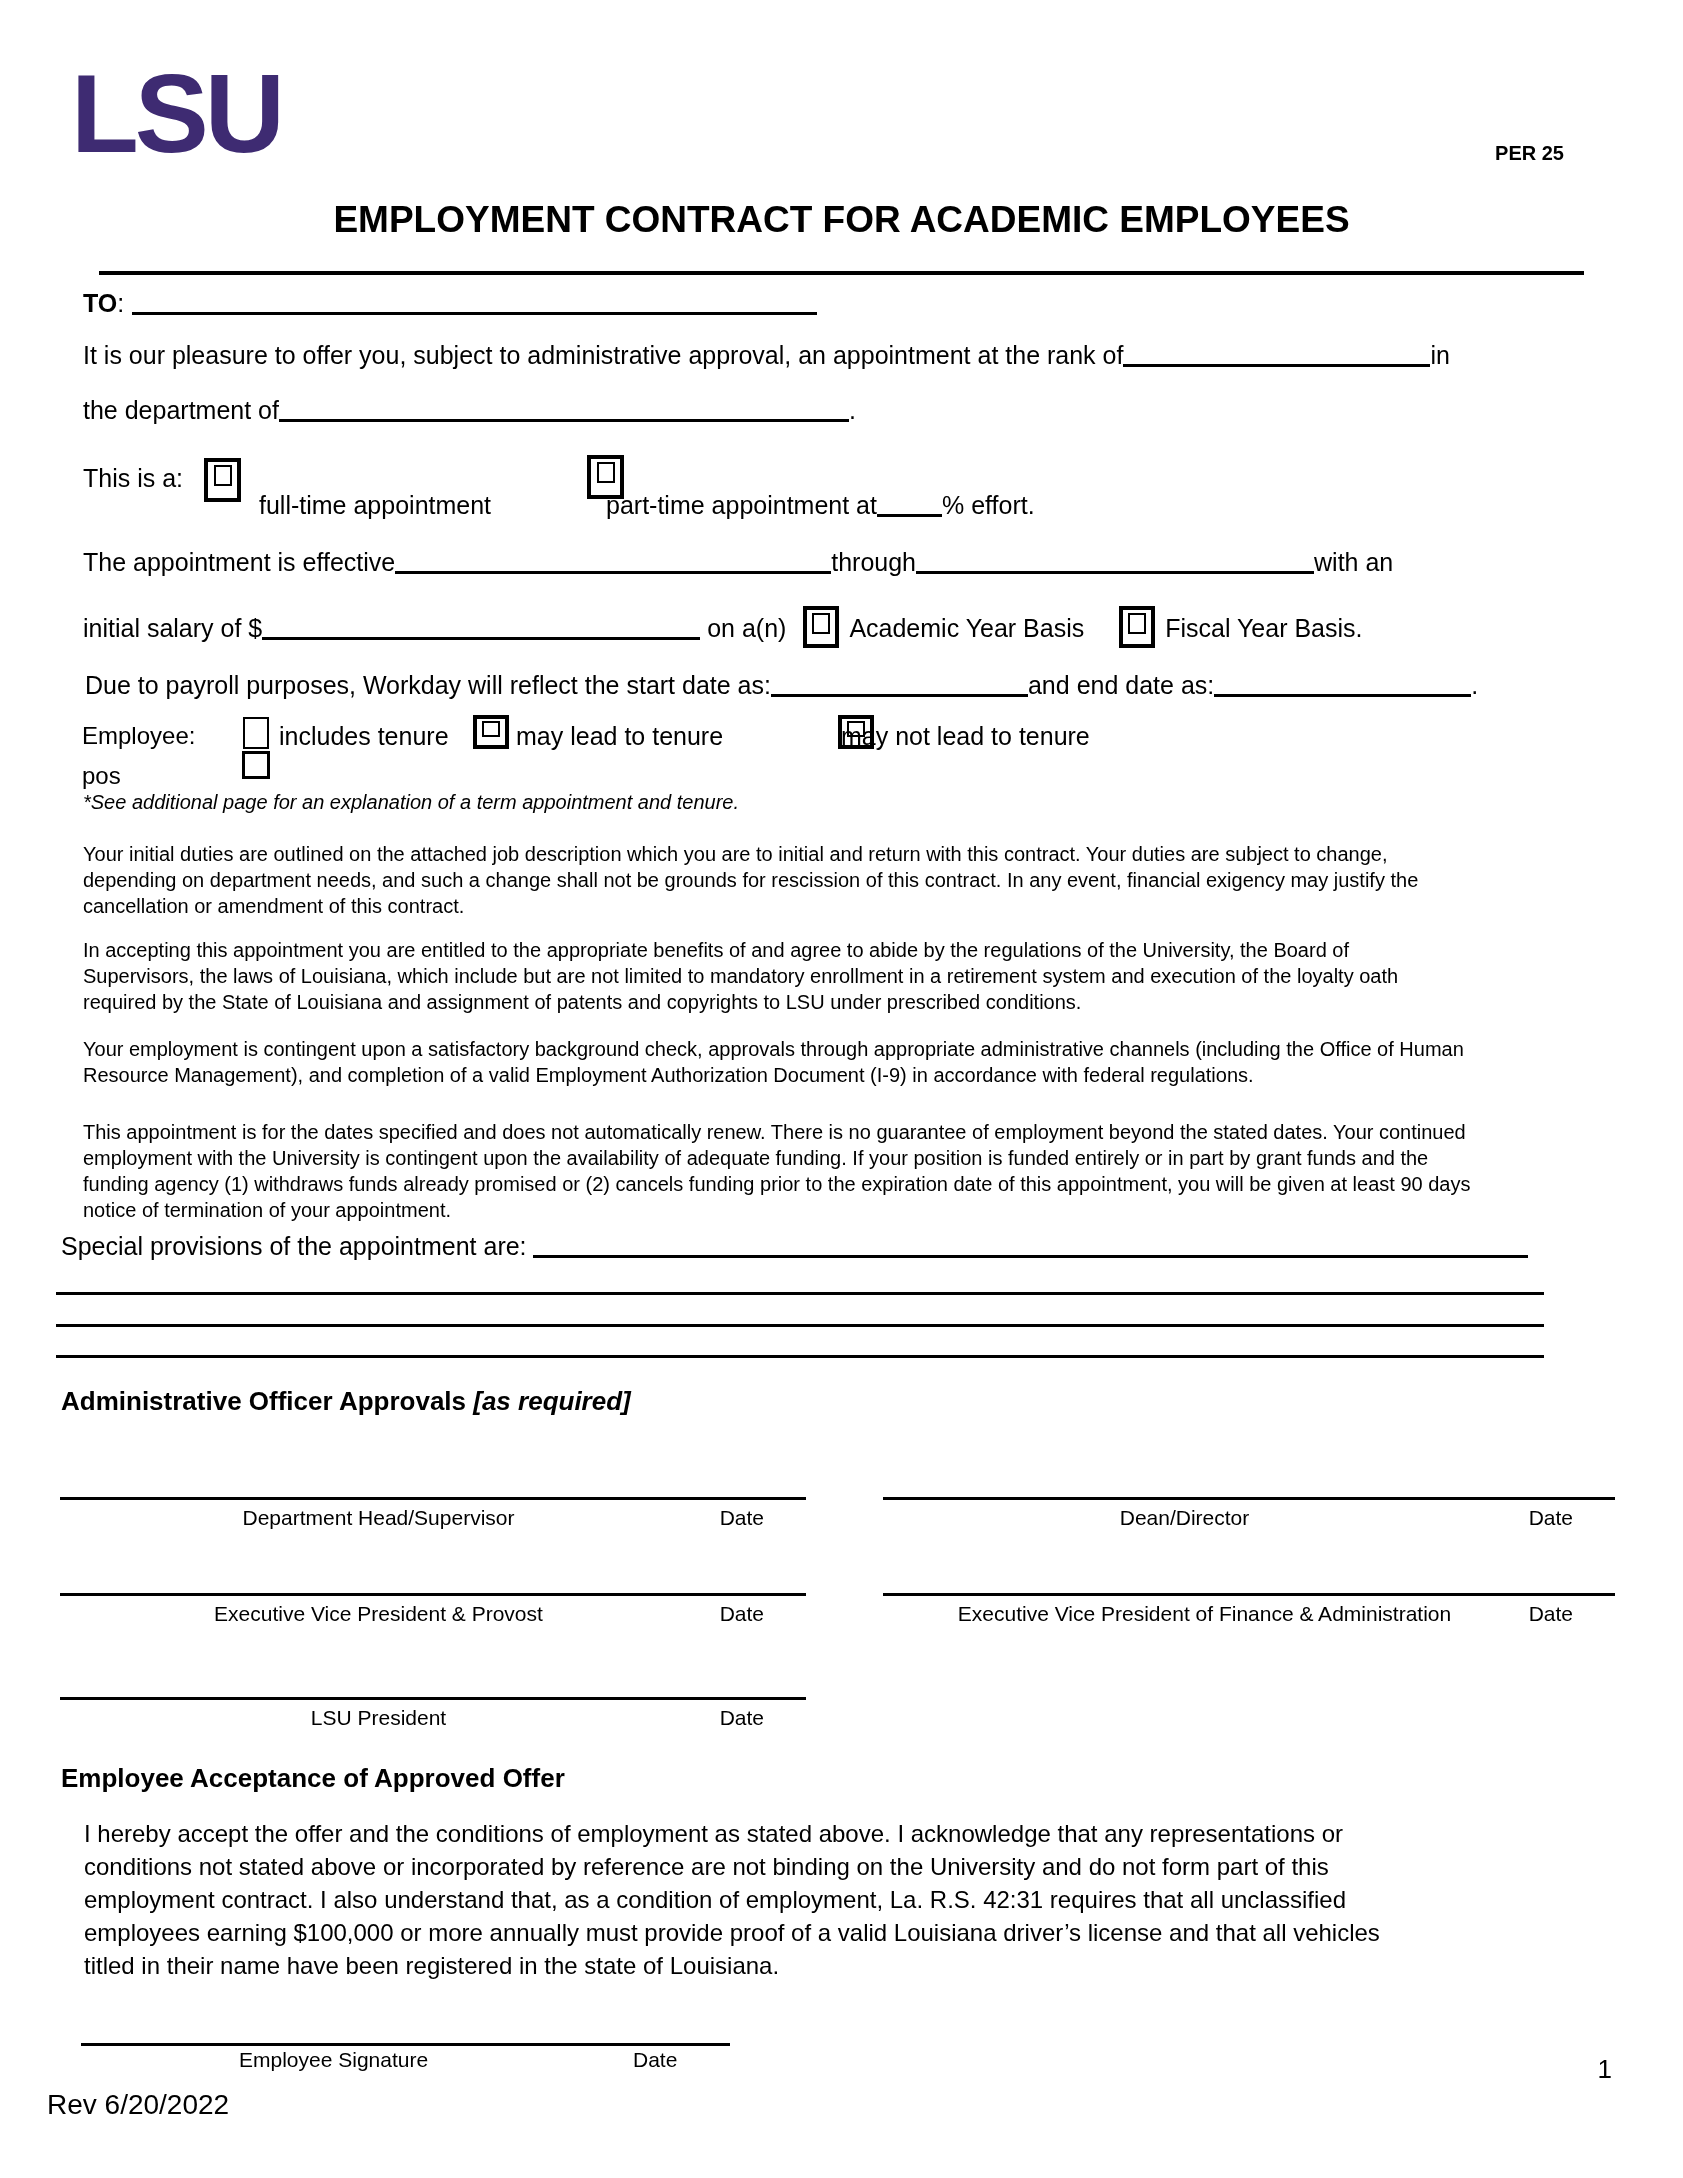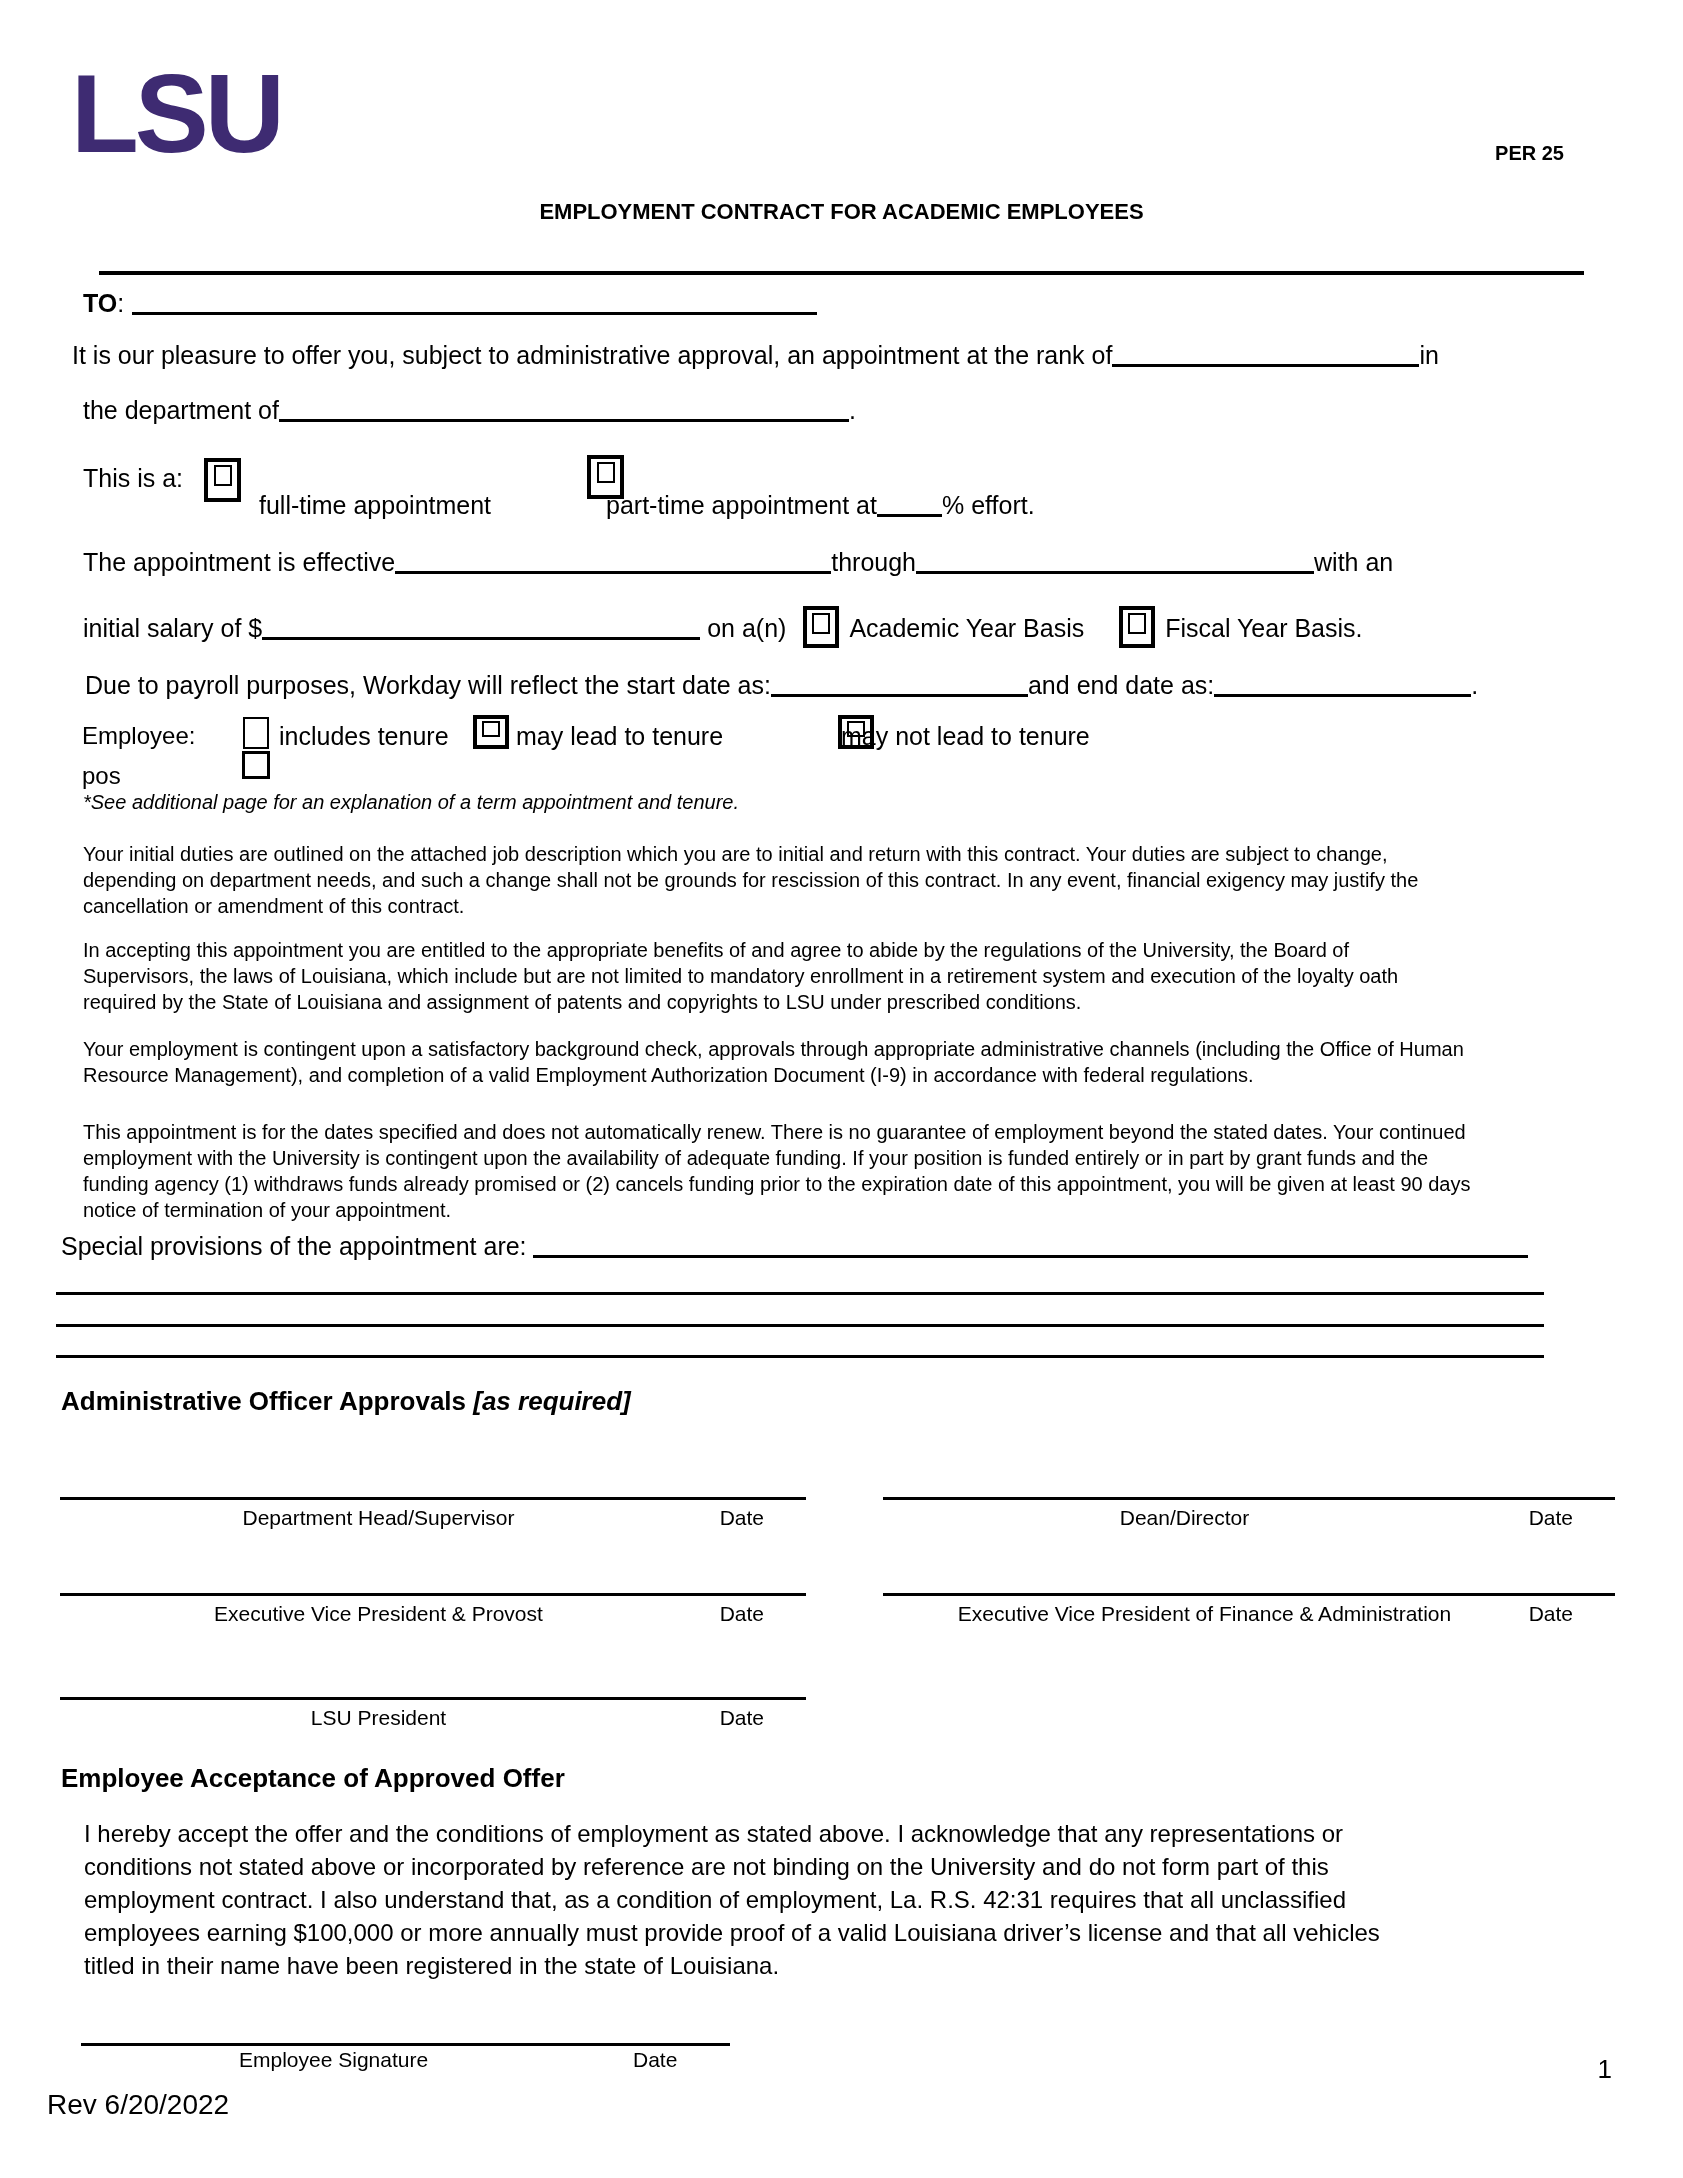--- a/index.html
+++ b/index.html
@@ -7,21 +7,21 @@
     position:relative;width:1683px;height:2178px;background:#ffffff;
     font-family:"Liberation Sans", sans-serif;color:#000;overflow:hidden;
   }
   .abs{position:absolute;}
   .b{font-weight:bold;}
   .i{font-style:italic;}
 
   .logo{left:71px;top:59px;font-size:111px;line-height:1;font-weight:900;
         letter-spacing:-4px;color:#3e2b72;}
   .per{right:119px;top:142px;font-size:20px;font-weight:bold;}
-  .title{left:0;top:199px;width:100%;text-align:center;font-size:22px;font-weight:bold;}
+  .title{left:0;top:199px;width:100%;text-align:center;font-size:37px;font-weight:bold;}
   .rule{left:99px;top:271px;width:1485px;height:4px;background:#000;}
 
   .fl{font-size:25px;line-height:30px;white-space:nowrap;}
   .bl{display:inline-block;border-bottom:3px solid #000;height:24px;
       vertical-align:baseline;margin-bottom:-3px;}
   .w692{width:685px;margin-left:8px;}
   .w310{width:307px;}
   .w576{width:570px;}
   .w66{width:65px;}
   .w440{width:436px;}
@@ -72,21 +72,21 @@
 
   <div class="abs logo">LSU</div>
   <div class="abs per">PER 25</div>
   <div class="abs title">EMPLOYMENT CONTRACT FOR ACADEMIC EMPLOYEES</div>
   <div class="abs rule"></div>
 
   <div class="abs fl" style="left:83px;top:288px;">
     <span class="b">TO</span><span>:</span><span class="bl w692"></span>
   </div>
 
-  <div class="abs fl" style="left:72px;top:340px;">
+  <div class="abs fl" style="left:83px;top:340px;">
     <span>It is our pleasure to offer you, subject to administrative approval, an appointment at the rank of</span><span class="bl w310"></span><span>in</span>
   </div>
   <div class="abs fl" style="left:83px;top:395px;">
     <span>the department of</span><span class="bl w576"></span><span>.</span>
   </div>
 
   <div class="abs" style="left:83px;top:458px;width:1544px;height:69px;">
     <span class="abs fl" style="left:0;top:5px;">This is a:</span>
     <span class="abs cbx" style="left:121px;top:0;"><span class="in"></span></span>
     <span class="abs fl" style="left:176px;top:32px;">full-time appointment</span>

